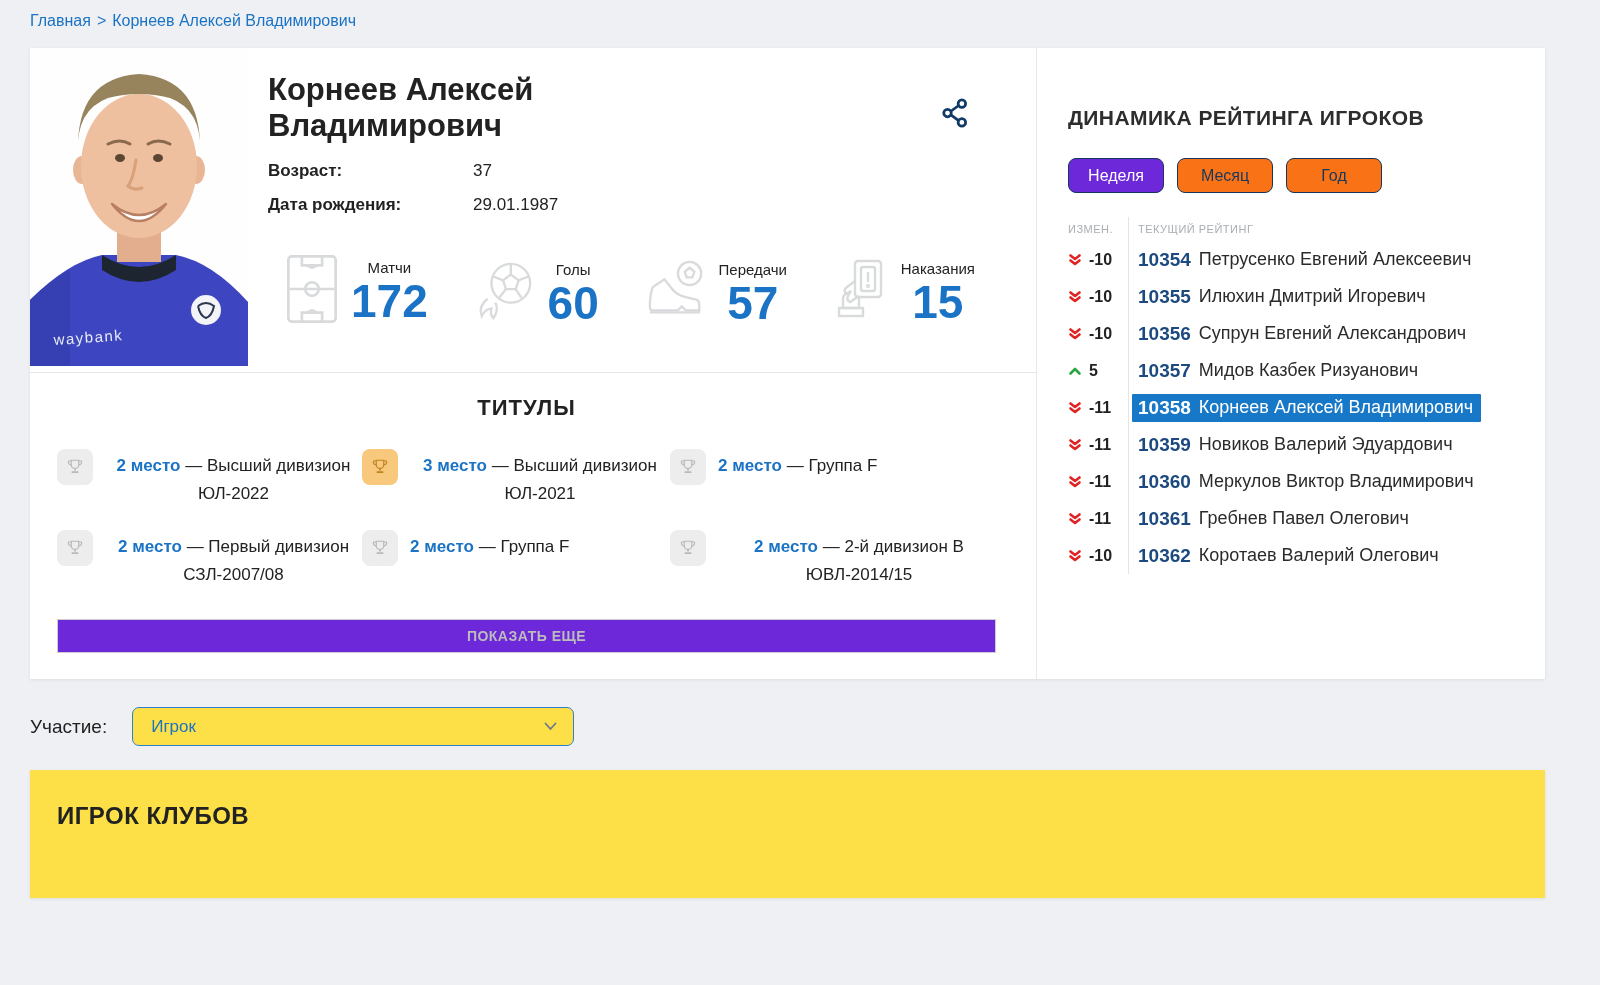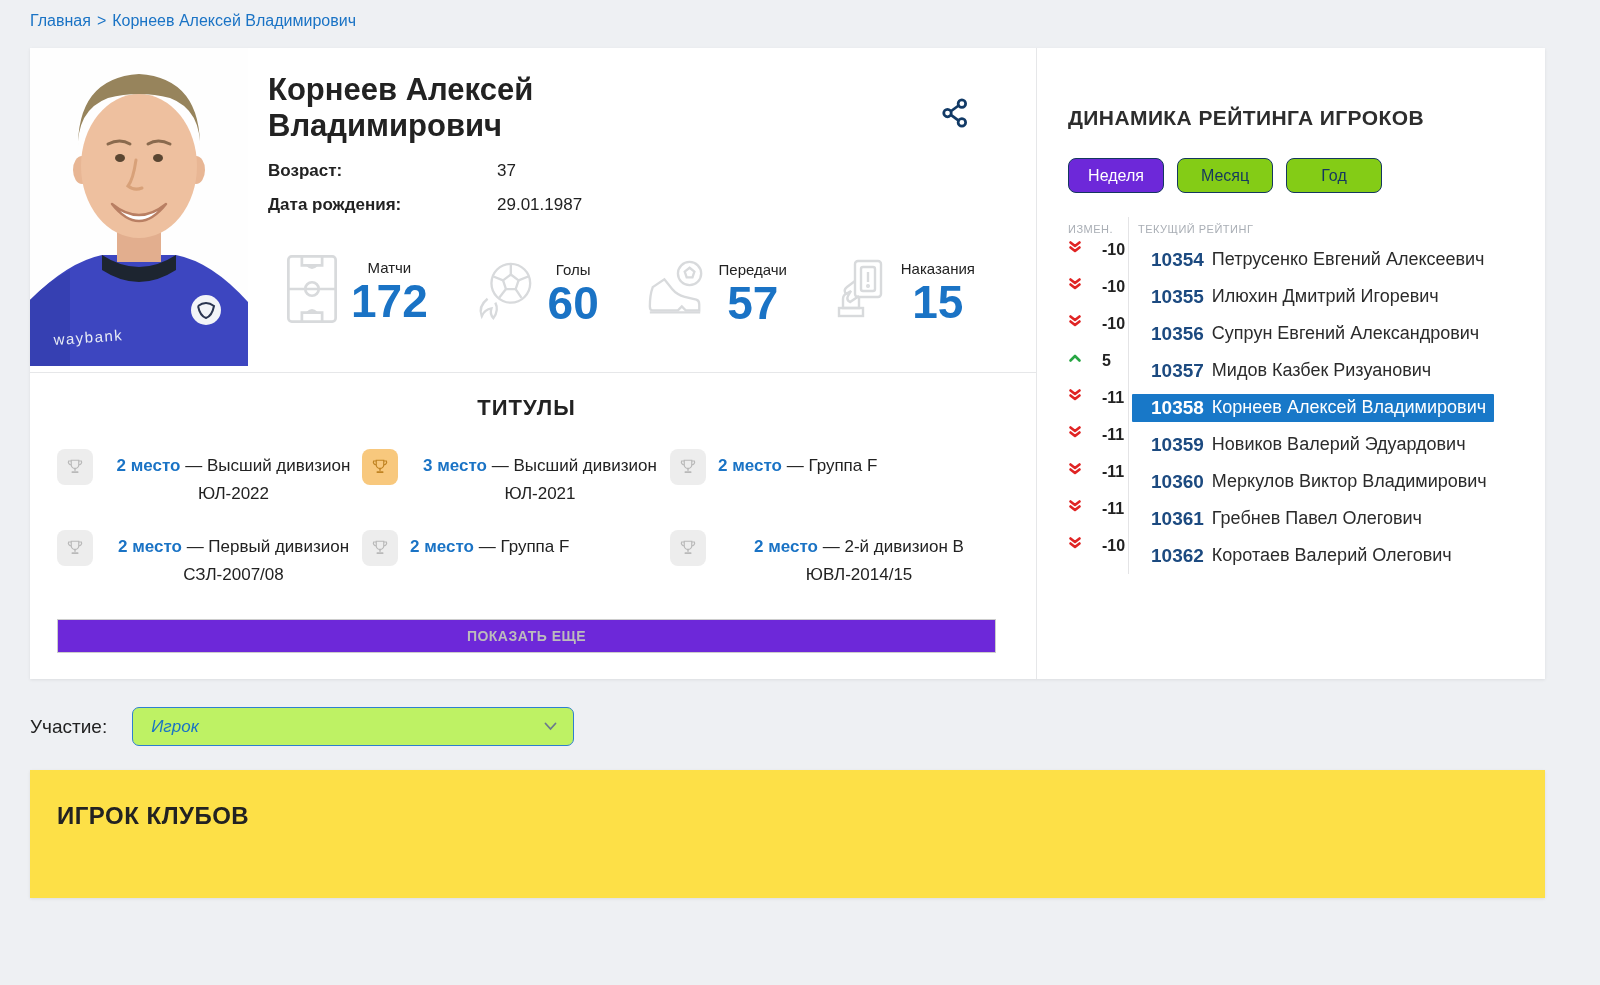--- a/index.html
+++ b/index.html
@@ -15,21 +15,21 @@
   
   .main-card { display:flex; width:1515px; background:#fff; box-shadow:0 1px 3px rgba(0,0,0,.08); }
   .left-col { width:1007px; position:relative; border-right:1px solid #e6e7e9; }
   .right-col { width:508px; padding:58px 18px 20px 31px; }
 
   
   .player-top { display:flex; position:relative; min-height:324px; }
   .photo { width:218px; height:318px; flex:0 0 218px; background:#fff; }
   .player-info { padding:24px 0 0 20px; }
   .player-name { font-size:31px; font-weight:bold; color:#222; line-height:1.15; width:430px; margin-bottom:18px; }
-  .meta-row { display:flex; font-size:17px; margin-bottom:14px;gap:24px; }
+  .meta-row { display:flex; font-size:17px; margin-bottom:14px; }
   .meta-label { font-weight:bold; width:205px; }
   .meta-value { }
   .share-btn { position:absolute; top:48px; right:66px; width:30px; height:34px; cursor:pointer; }
 
   
   .stats-row { position:absolute; left:255px; top:205px; width:690px; display:flex; justify-content:space-between;align-items:flex-end; }
   .stat { display:flex; align-items:center; gap:12px; }
   .stat-icon { color:#d8dadc; }
   .stat-text { text-align:center; }
   .stat-label { font-size:15px; color:#222; margin-bottom:2px; }
@@ -44,41 +44,41 @@
   .medal-grey { background:#ededed; color:#b9b9b9; }
   .medal-gold { background:#f8c87d; color:#c08322; }
   .title-text { font-size:17px; line-height:28px; padding-top:3px; }
   .place-link { color:#1a73c5; font-weight:bold; cursor:pointer; white-space:nowrap; }
   .title-desc { color:#222; }
   .show-more { display:block; width:100%; height:34px; background:#6d28d9; border:1px solid #ccc; color:#bcbcbc; font-weight:bold; font-size:14px; letter-spacing:.5px; cursor:pointer; font-family:inherit; }
 
   
   .rating-heading { font-size:21px; font-weight:bold; color:#2d2d2d; letter-spacing:.4px; margin-bottom:28px; }
   .tabs { display:flex; gap:13px; margin-bottom:24px; }
-  .tab { min-width:96px; height:35px; padding:0 18px; border-radius:8px; font-size:16px; display:flex; align-items:center; justify-content:center; cursor:pointer; border:1.5px solid #14375f; color:#14375f; background:#84cc16; font-family:inherit; }
+  .tab { min-width:96px; height:35px; padding:0 18px; border-radius:8px; font-size:16px; display:flex; align-items:center; justify-content:center; cursor:pointer; border:1.5px solid #14375f; color:#14375f; background:#f97316; font-family:inherit; }
   .tab.active { background:#6d28d9; color:#fff; border-color:#14375f; }
 
   .rating-table { font-size:18px; }
   .rt-head { display:flex; height:24px; align-items:center; }
   .rt-head .col-change { width:60px; font-size:11px; color:#a9aeb5; letter-spacing:.5px; }
   .rt-head .col-rating { flex:1; font-size:11px; color:#a9aeb5; letter-spacing:.5px; border-left:1px solid #e4e4e6; padding-left:9px; height:100%; display:flex; align-items:center; }
   .rating-row { display:flex; align-items:stretch; height:37px; }
-  .cell-change { width:60px; display:flex; gap:20px; }
+  .cell-change { width:60px; display:flex; align-items:center; gap:7px; }
   .chg-num { font-weight:bold; font-size:16px; color:#222; }
   .cell-main { flex:1; border-left:1px solid #e4e4e6; padding-left:9px; display:flex; align-items:center; }
   .row-inner { display:flex; align-items:center; gap:8px; padding:3px 8px 3px 6px; margin-left:-6px; border-radius:1px; }
-  .rank { font-weight:bold; font-size:19px; color:#1c4a80;margin-left:13px; }
+  .rank { font-weight:bold; font-size:19px; color:#1c4a80; }
   .pname { color:#2b2b2b; white-space:nowrap; }
   .row-inner[data-selected="true"] { background:#1878c8; }
   .row-inner[data-selected="true"] .rank, .row-inner[data-selected="true"] .pname { color:#fff; }
 
   
   .participation { display:flex; align-items:center; margin:28px 0 24px 0; }
   .part-label { font-size:19px; margin-right:25px; }
-  .select-box { width:442px; height:39px; border:1.5px solid #2e7fd0; border-radius:7px; background:#bef264; display:flex; align-items:center; padding:0 16px 0 18px; cursor:pointer;font-style:italic; }
+  .select-box { width:442px; height:39px; border:1.5px solid #2e7fd0; border-radius:7px; background:#fde047; display:flex; align-items:center; padding:0 16px 0 18px; cursor:pointer; }
   .select-value { color:#1a73c5; font-size:17px; flex:1; }
 
   
   .clubs-card { width:1515px; background:#fde047; box-shadow:0 1px 3px rgba(0,0,0,.08); padding:32px 27px 40px 27px; }
   .clubs-heading { font-size:24px; font-weight:bold; letter-spacing:.5px; margin-bottom:28px; }
   .club-line { font-size:19px; }
   .club-link { color:#1a73c5; text-decoration:underline; cursor:pointer; }
 </style>
 </head>
 <body>

